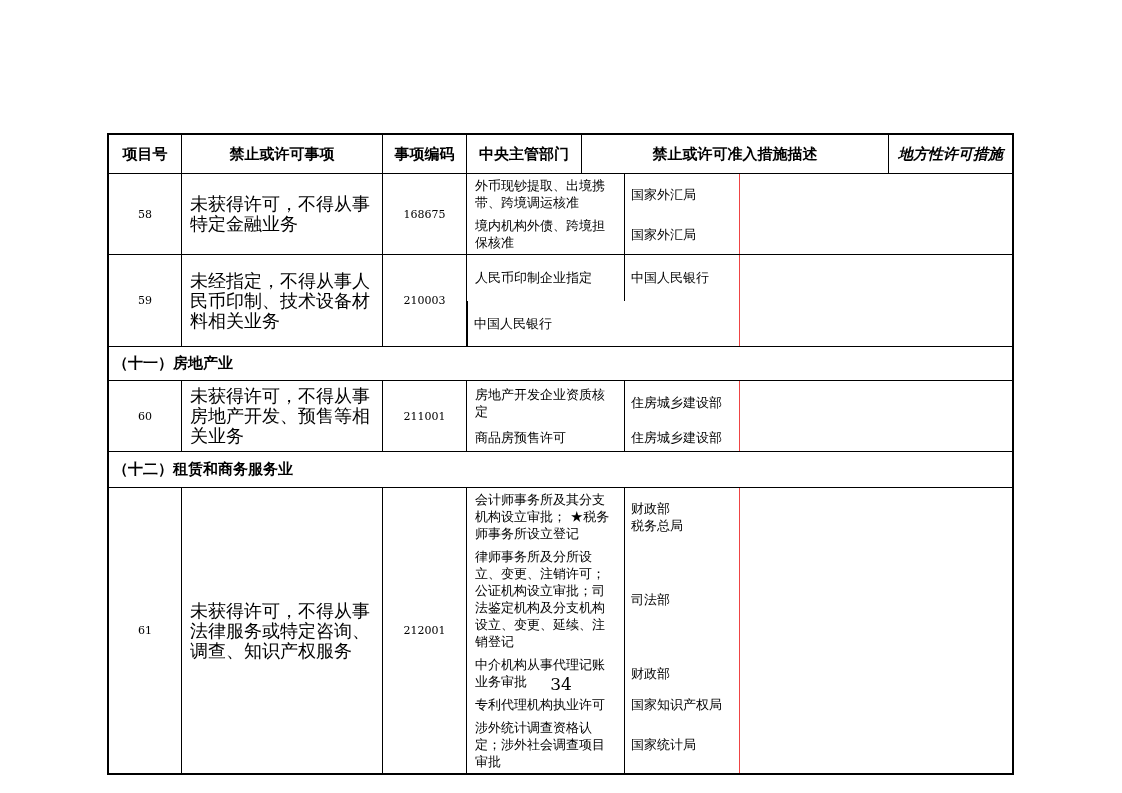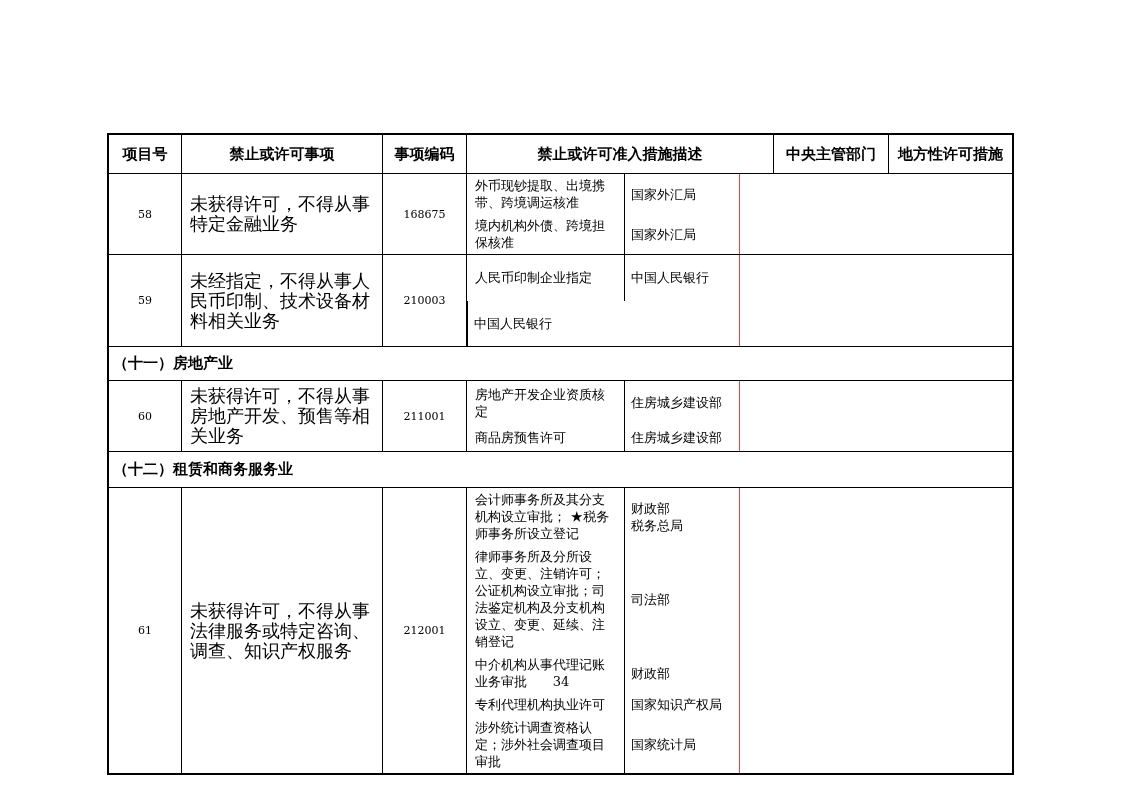--- a/index.html
+++ b/index.html
@@ -22,21 +22,21 @@
   .cell{
     box-sizing:border-box;border-right:1px solid #000;
     display:flex;align-items:center;justify-content:center;
     font-size:11px;line-height:17px;text-align:center;
   }
   .c1{width:73px;}
   .c2{width:201px;justify-content:flex-start;text-align:left;padding:5px 8px;font-size:18px;line-height:20px;}
   .c3{width:84px;}
   .c4h{width:307px;}
   .c5h{width:115px;}
-  .c6{flex:1;border-right:none;}
+  .c6{flex:1;border-right:none;font-style:italic;}
   .header .cell{font-weight:bold;font-size:15px;line-height:18px;justify-content:center;text-align:left;padding:2px 4px;}
 
   .measures{
     flex:1;display:flex;flex-direction:column;
     box-sizing:border-box;border-right:1px solid #ef4444;
   }
   .pair{display:flex;flex:1 1 auto;align-items:center;}
   .pdesc{
     flex:1;padding:3px 8px;font-size:13px;line-height:17px;
     box-sizing:border-box;text-align:left;
@@ -46,34 +46,34 @@
     box-sizing:border-box;display:flex;align-items:center;
     padding:3px 6px;font-size:13px;line-height:17px;
     white-space:pre-line;text-align:left;
   }
   .section-cell{
     flex:1;border-right:none;justify-content:flex-start;text-align:left;
     padding:2px 4px 2px 4px;font-weight:bold;font-size:15px;
   }
   .pagenum{
     position:absolute;top:674px;left:0;width:1122px;
-    text-align:center;font-size:13px;color:#000;
+    text-align:center;font-size:17px;color:#000;
   }
 </style>
 </head>
 <body>
 
 <div class="page">
   <div class="tbl">
       <div class="row header">
         <div class="cell c1">项目号</div>
         <div class="cell c2">禁止或许可事项</div>
         <div class="cell c3">事项编码</div>
+        <div class="cell c5h">中央主管部门</div>
         <div class="cell c4h">禁止或许可准入措施描述</div>
-        <div class="cell c5h">中央主管部门</div>
         <div class="cell c6">地方性许可措施</div>
       </div>
       <div class="row" style="min-height: 68px;">
         <div class="cell c1">58</div>
         <div class="cell c2">未获得许可，不得从事特定金融业务</div>
         <div class="cell c3">168675</div>
         <div class="measures">
           <div class="pair">
             <div class="pdesc">外币现钞提取、出境携带、跨境调运核准</div>
             <div class="pdept">国家外汇局</div>

